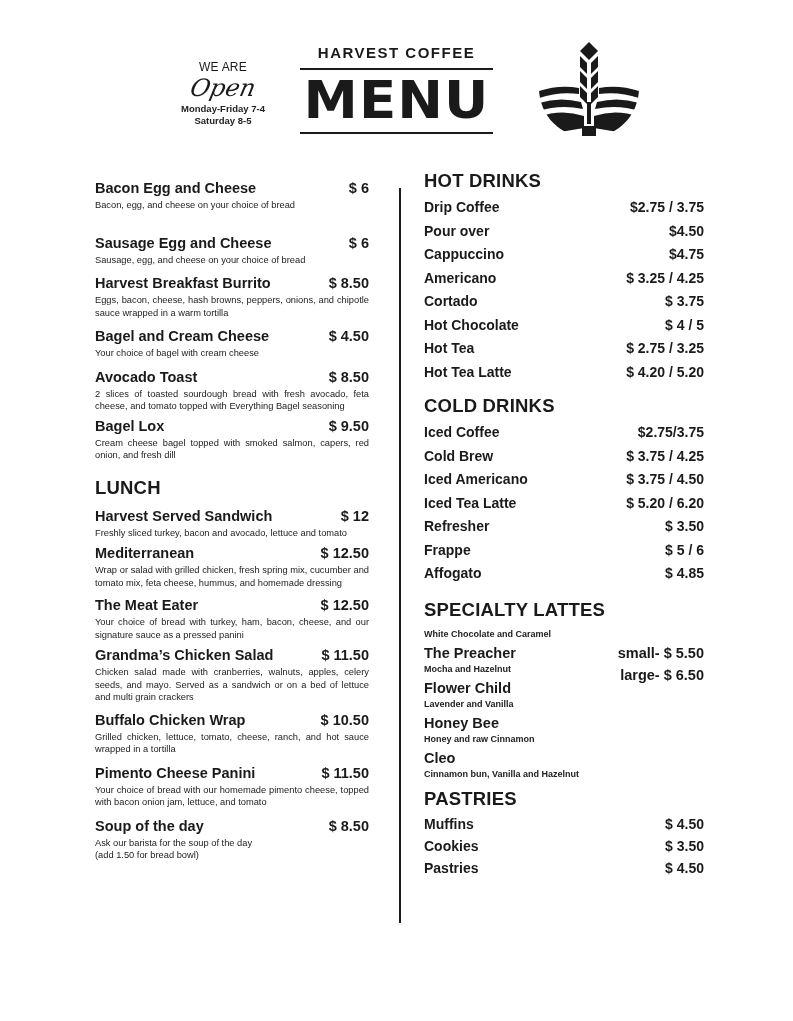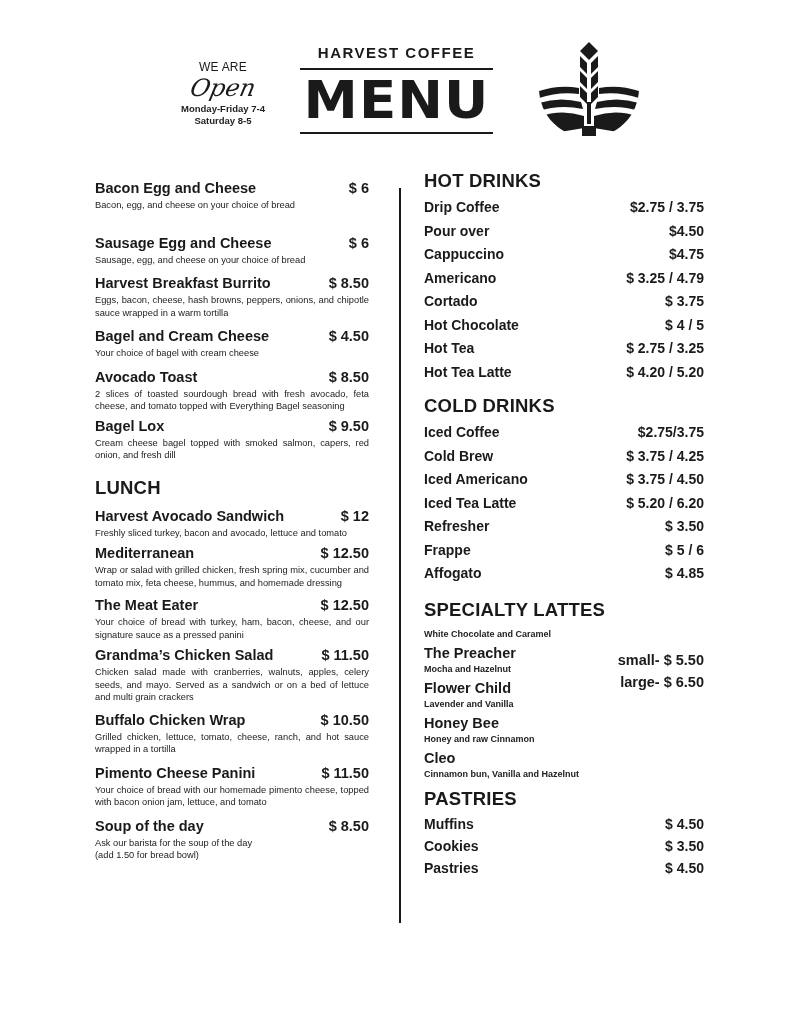--- a/index.html
+++ b/index.html
@@ -31,21 +31,21 @@
   .price { font-weight: bold; font-size: 14.5px; white-space: nowrap; }
   .desc { font-size: 9.3px; line-height: 12.5px; margin-top: 3px; color: #222; text-align: justify; }
   .desc.nojust { text-align: left; }
 
   .drink-row { display: flex; justify-content: space-between; align-items: baseline; height: 23.5px; }
   .drink-row .name { font-size: 14px; }
   .drink-row .price { font-size: 14px; }
   .latte-name { font-weight: bold; font-size: 14.5px; margin-top: 6px; }
   .latte-desc { font-size: 9px; font-weight: bold; color: #222; margin-top: 3px; }
   .latte-wrap { position: relative; }
-  .latte-prices { position: absolute; right: 0; top: 20px; text-align: right; }
+  .latte-prices { position: absolute; right: 0; top: 13px; text-align: right; }
   .latte-prices div { font-weight: bold; font-size: 14.5px; line-height: 22px; }
 </style>
 </head>
 <body>
 
 <div class="abs open-block">
   <div class="we-are">WE ARE</div>
   <div class="open-script">Open</div>
   <div class="hours">Monday-Friday 7-4</div>
   <div class="hours" style="margin-top:0">Saturday 8-5</div>
@@ -132,21 +132,21 @@
         <span class="name">Bagel Lox</span>
         <span class="price">$ 9.50</span>
       </div>
     <div class="desc">Cream cheese bagel topped with smoked salmon, capers, red onion, and fresh dill</div>
   </div>
 
   <div class="sec-title" style="margin-top:15px">LUNCH</div>
 
   <div class="item" style="margin-top:9px">
     <div class="row">
-        <span class="name">Harvest Avocado Sandwich</span>
+        <span class="name">Harvest Served Sandwich</span>
         <span class="price">$ 12</span>
       </div>
     <div class="desc">Freshly sliced turkey, bacon and avocado, lettuce and tomato</div>
   </div>
   <div class="item" style="margin-top:6px">
     <div class="row">
         <span class="name">Mediterranean</span>
         <span class="price">$ 12.50</span>
       </div>
     <div class="desc">Wrap or salad with grilled chicken, fresh spring mix, cucumber and tomato mix, feta cheese, hummus, and homemade dressing</div>
@@ -199,21 +199,21 @@
     <div class="drink-row">
         <span class="name">Pour over</span>
         <span class="price">$4.50</span>
       </div>
     <div class="drink-row">
         <span class="name">Cappuccino</span>
         <span class="price">$4.75</span>
       </div>
     <div class="drink-row">
         <span class="name">Americano</span>
-        <span class="price">$ 3.25 / 4.79</span>
+        <span class="price">$ 3.25 / 4.25</span>
       </div>
     <div class="drink-row">
         <span class="name">Cortado</span>
         <span class="price">$ 3.75</span>
       </div>
     <div class="drink-row">
         <span class="name">Hot Chocolate</span>
         <span class="price">$ 4 / 5</span>
       </div>
     <div class="drink-row">

